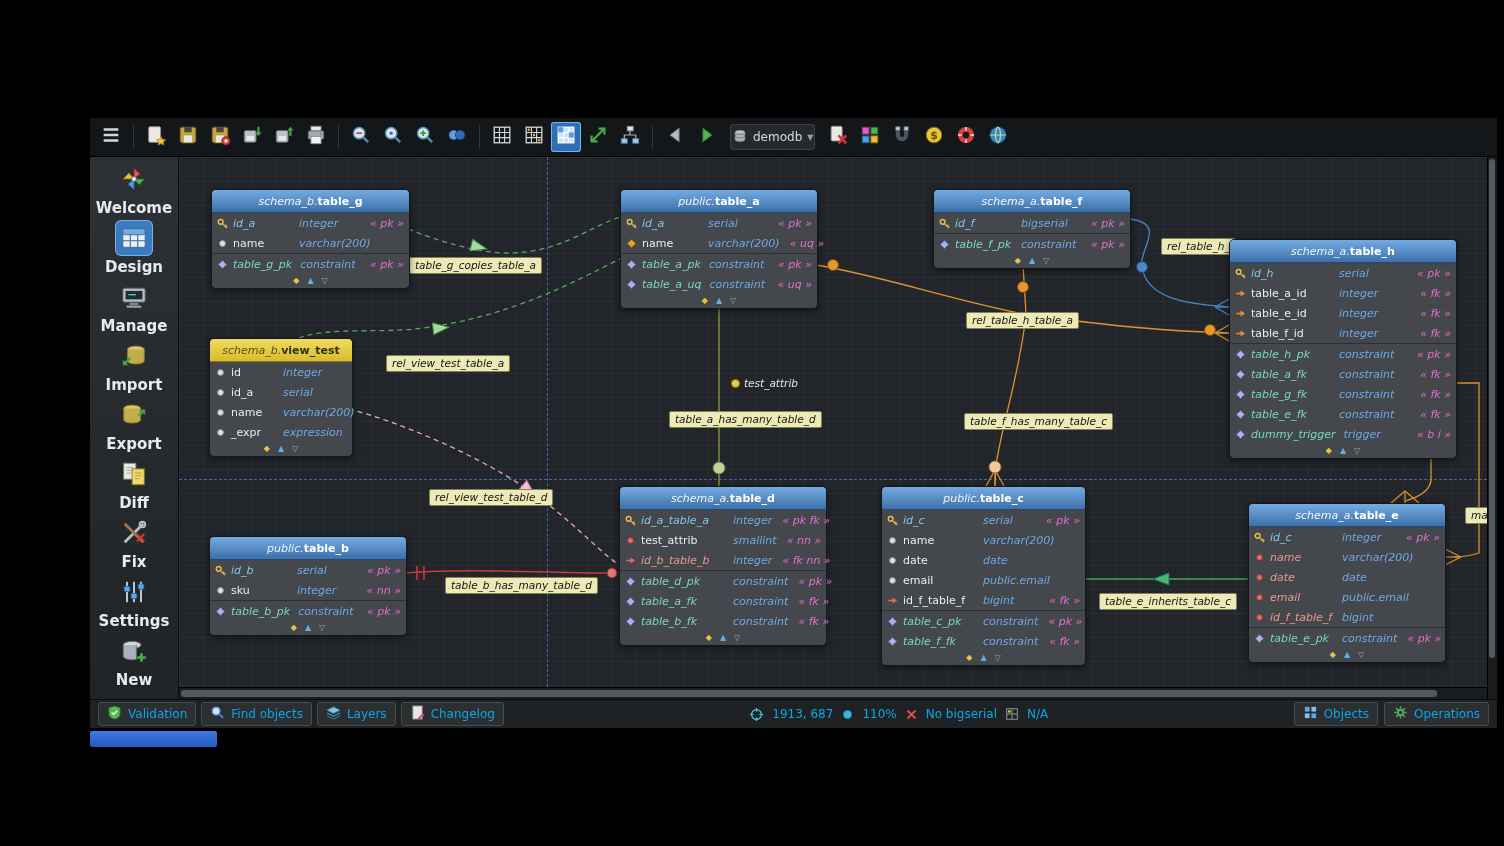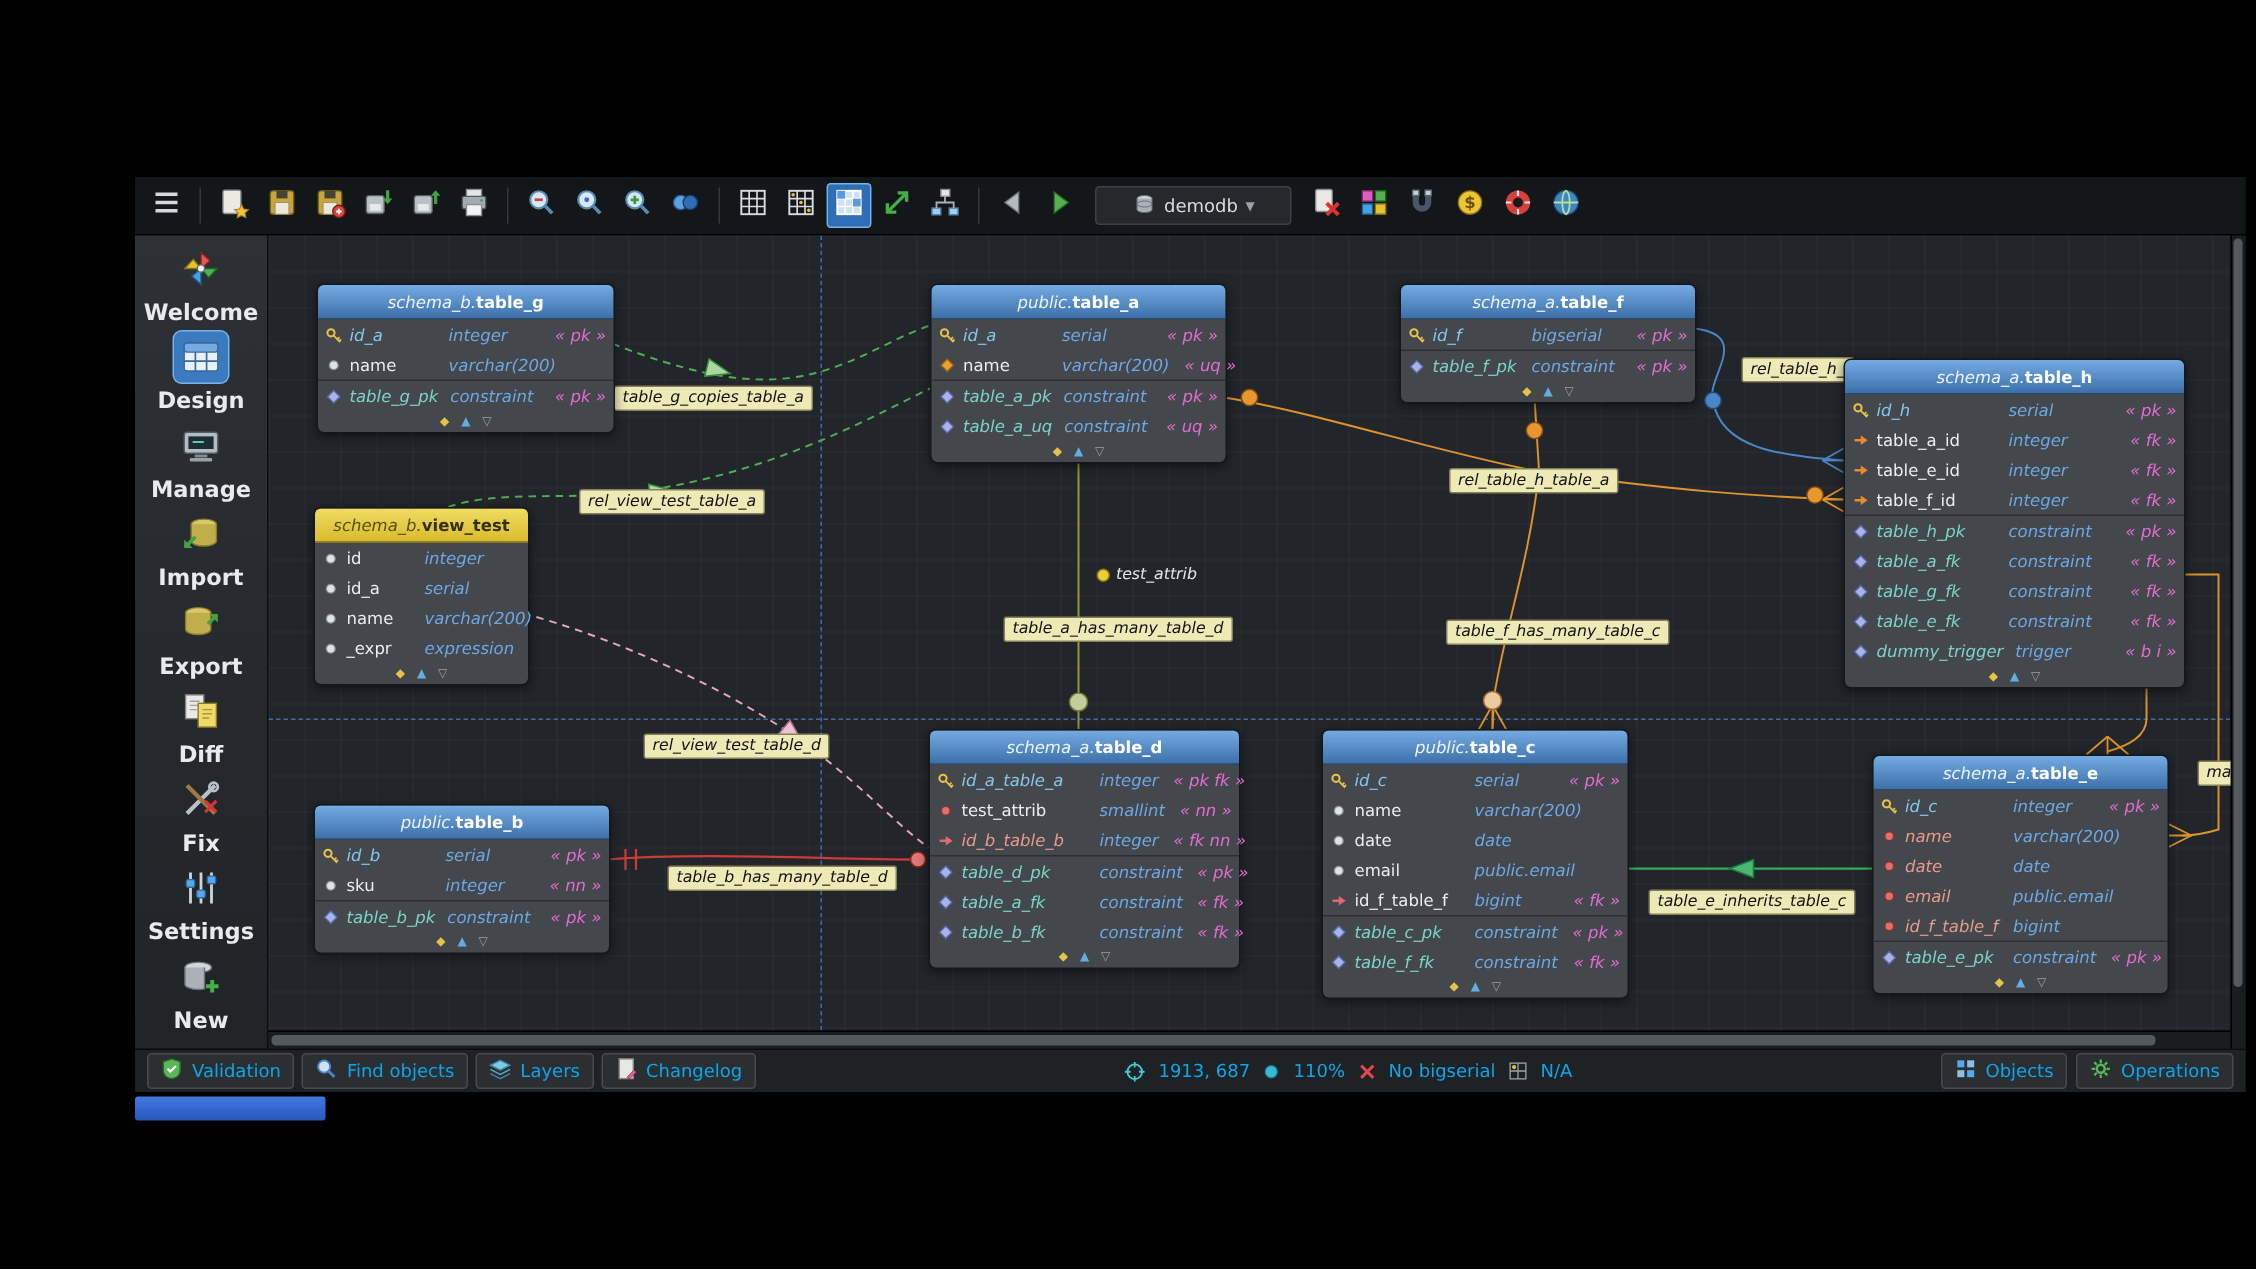--- a/index.html
+++ b/index.html
@@ -9,21 +9,21 @@
   }
   #app{position:absolute;left:90px;top:118px;width:1407px;height:610px;
     background:#17191b;display:flex;flex-direction:column;}
   
   #toolbar{flex:0 0 38px;display:flex;align-items:center;padding:0 6px;gap:2px;
     background:#141719;border-bottom:1px solid #000;}
   .tb-btn{width:30px;height:30px;display:flex;align-items:center;justify-content:center;border-radius:3px;}
   .tb-btn.pressed{background:#2f6db5;box-shadow:inset 0 0 0 1px #79b2e8;}
   .tb-sep{width:1px;height:24px;background:#34383c;margin:0 5px;}
   .tb-combo{height:24px;background:#26292c;border:1px solid #3d4145;border-radius:3px;
-    display:flex;align-items:center;gap:5px;padding:0 24px;margin:0 6px;color:#d8dce0;font-size:12px;}
+    display:flex;align-items:center;gap:5px;padding:0 1px;margin:0 6px;color:#d8dce0;font-size:12px;}
   .tb-combo .caret{color:#9aa0a6;font-size:8px;}
   
   #main{flex:1;display:flex;min-height:0;}
   #sidebar{flex:0 0 88px;background:linear-gradient(180deg,#2d3034,#212427);
     border-right:1px solid #0c0d0e;display:flex;flex-direction:column;align-items:center;
     padding-top:4px;gap:2px;}
   .sb-item{width:82px;height:57px;display:flex;flex-direction:column;align-items:center;
     justify-content:center;gap:3px;border-radius:4px;}
   .sb-icon{width:36px;height:34px;display:flex;align-items:center;justify-content:center;border-radius:5px;}
   .sb-item.active .sb-icon{background:#3c7ac0;box-shadow:0 0 0 1px #79b2e8;}
@@ -408,21 +408,21 @@
             <polygon points="-8,-6 8,0 -8,6" transform="translate(982 422) rotate(180)" fill="#4ab870" stroke="#1a7a40"></polygon>
             <circle cx="654" cy="108" r="5.5" fill="#e8962e" stroke="#7a4a10"></circle>
             <circle cx="844" cy="130" r="5.5" fill="#e8962e" stroke="#7a4a10"></circle>
             <circle cx="1031" cy="173" r="5.5" fill="#e8962e" stroke="#7a4a10"></circle>
             <circle cx="816" cy="310" r="6" fill="#eecaa4" stroke="#a06a28"></circle>
             <circle cx="963" cy="110" r="5.5" fill="#4a86c8" stroke="#1d4a7a"></circle>
             <circle cx="540" cy="311" r="6" fill="#c2cf9a" stroke="#6a7a3a"></circle>
             <circle cx="433" cy="416" r="5" fill="#e07878" stroke="#8a2222"></circle>
           </svg>
           <div class="rel-label" style="left: 230px; top: 100px;">table_g_copies_table_a</div>
-          <div class="rel-label" style="left: 207px; top: 169px;">rel_view_test_table_a</div>
+          <div class="rel-label" style="left: 207px; top: 198px;">rel_view_test_table_a</div>
           <div class="rel-label" style="left: 490px; top: 254px;">table_a_has_many_table_d</div>
           <div class="rel-label" style="left: 250px; top: 332px;">rel_view_test_table_d</div>
           <div class="rel-label" style="left: 266px; top: 420px;">table_b_has_many_table_d</div>
           <div class="rel-label" style="left: 787px; top: 155px;">rel_table_h_table_a</div>
           <div class="rel-label" style="left: 785px; top: 256px;">table_f_has_many_table_c</div>
           <div class="rel-label" style="left: 920px; top: 436px;">table_e_inherits_table_c</div>
           <div class="rel-label" style="left: 982px; top: 81px;">rel_table_h_</div>
           <div class="rel-label" style="left: 1286px; top: 350px;">many</div>
           <div class="float-attr" style="left: 552px; top: 220px;">
             <span class="adot"></span>

